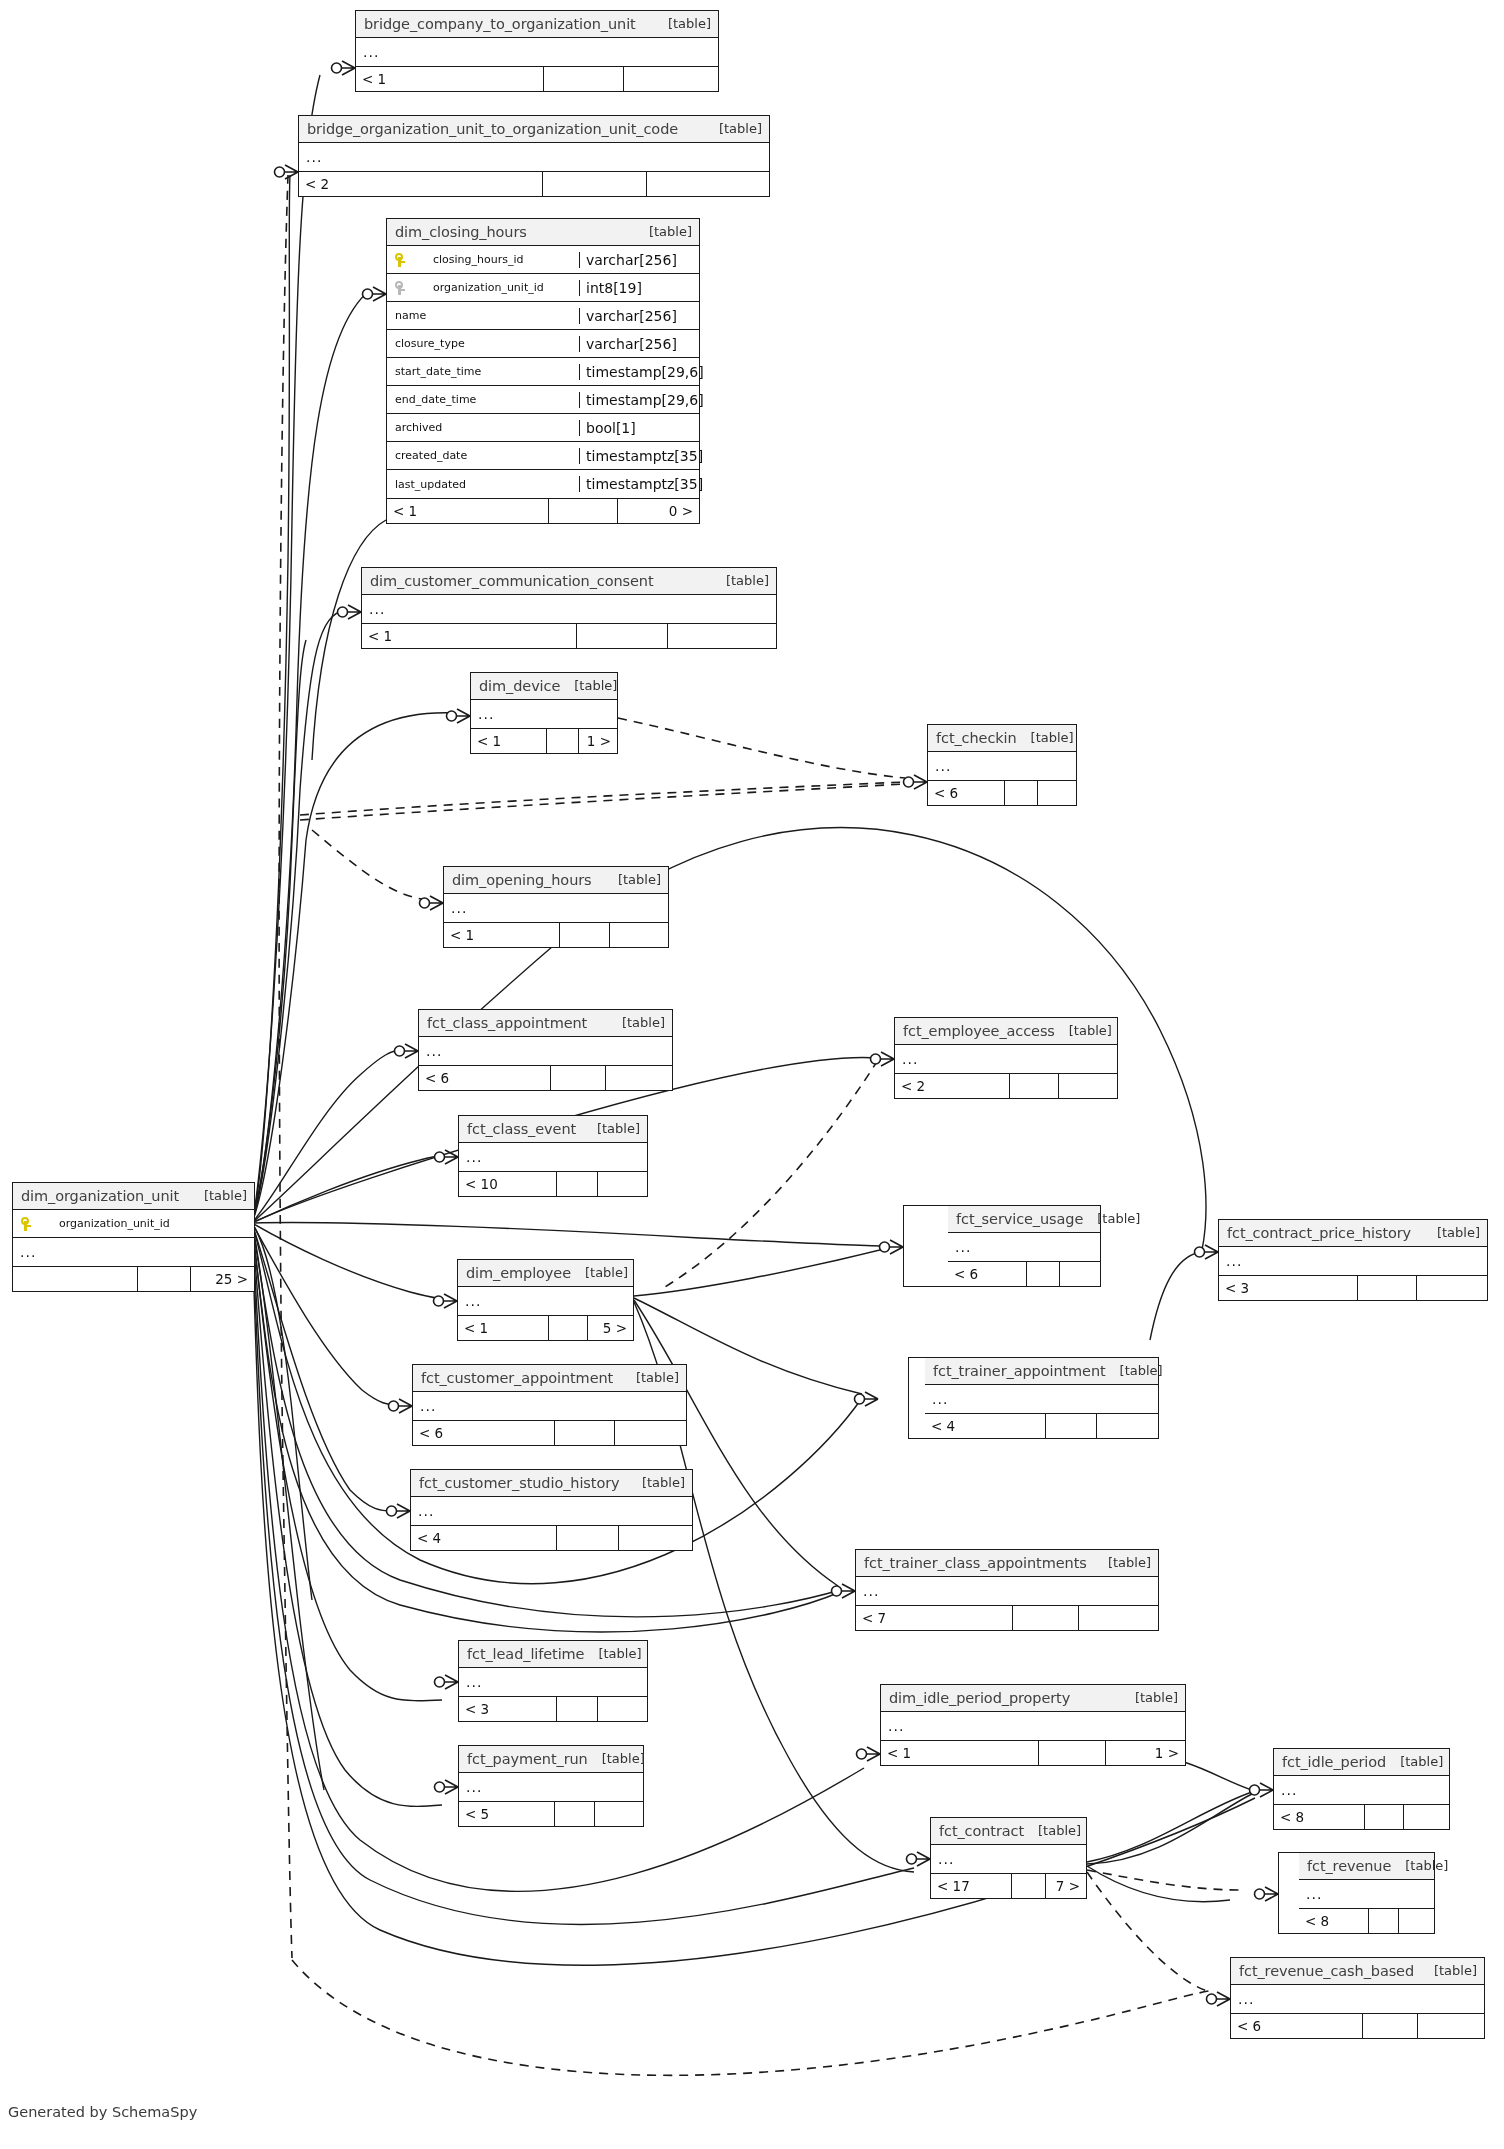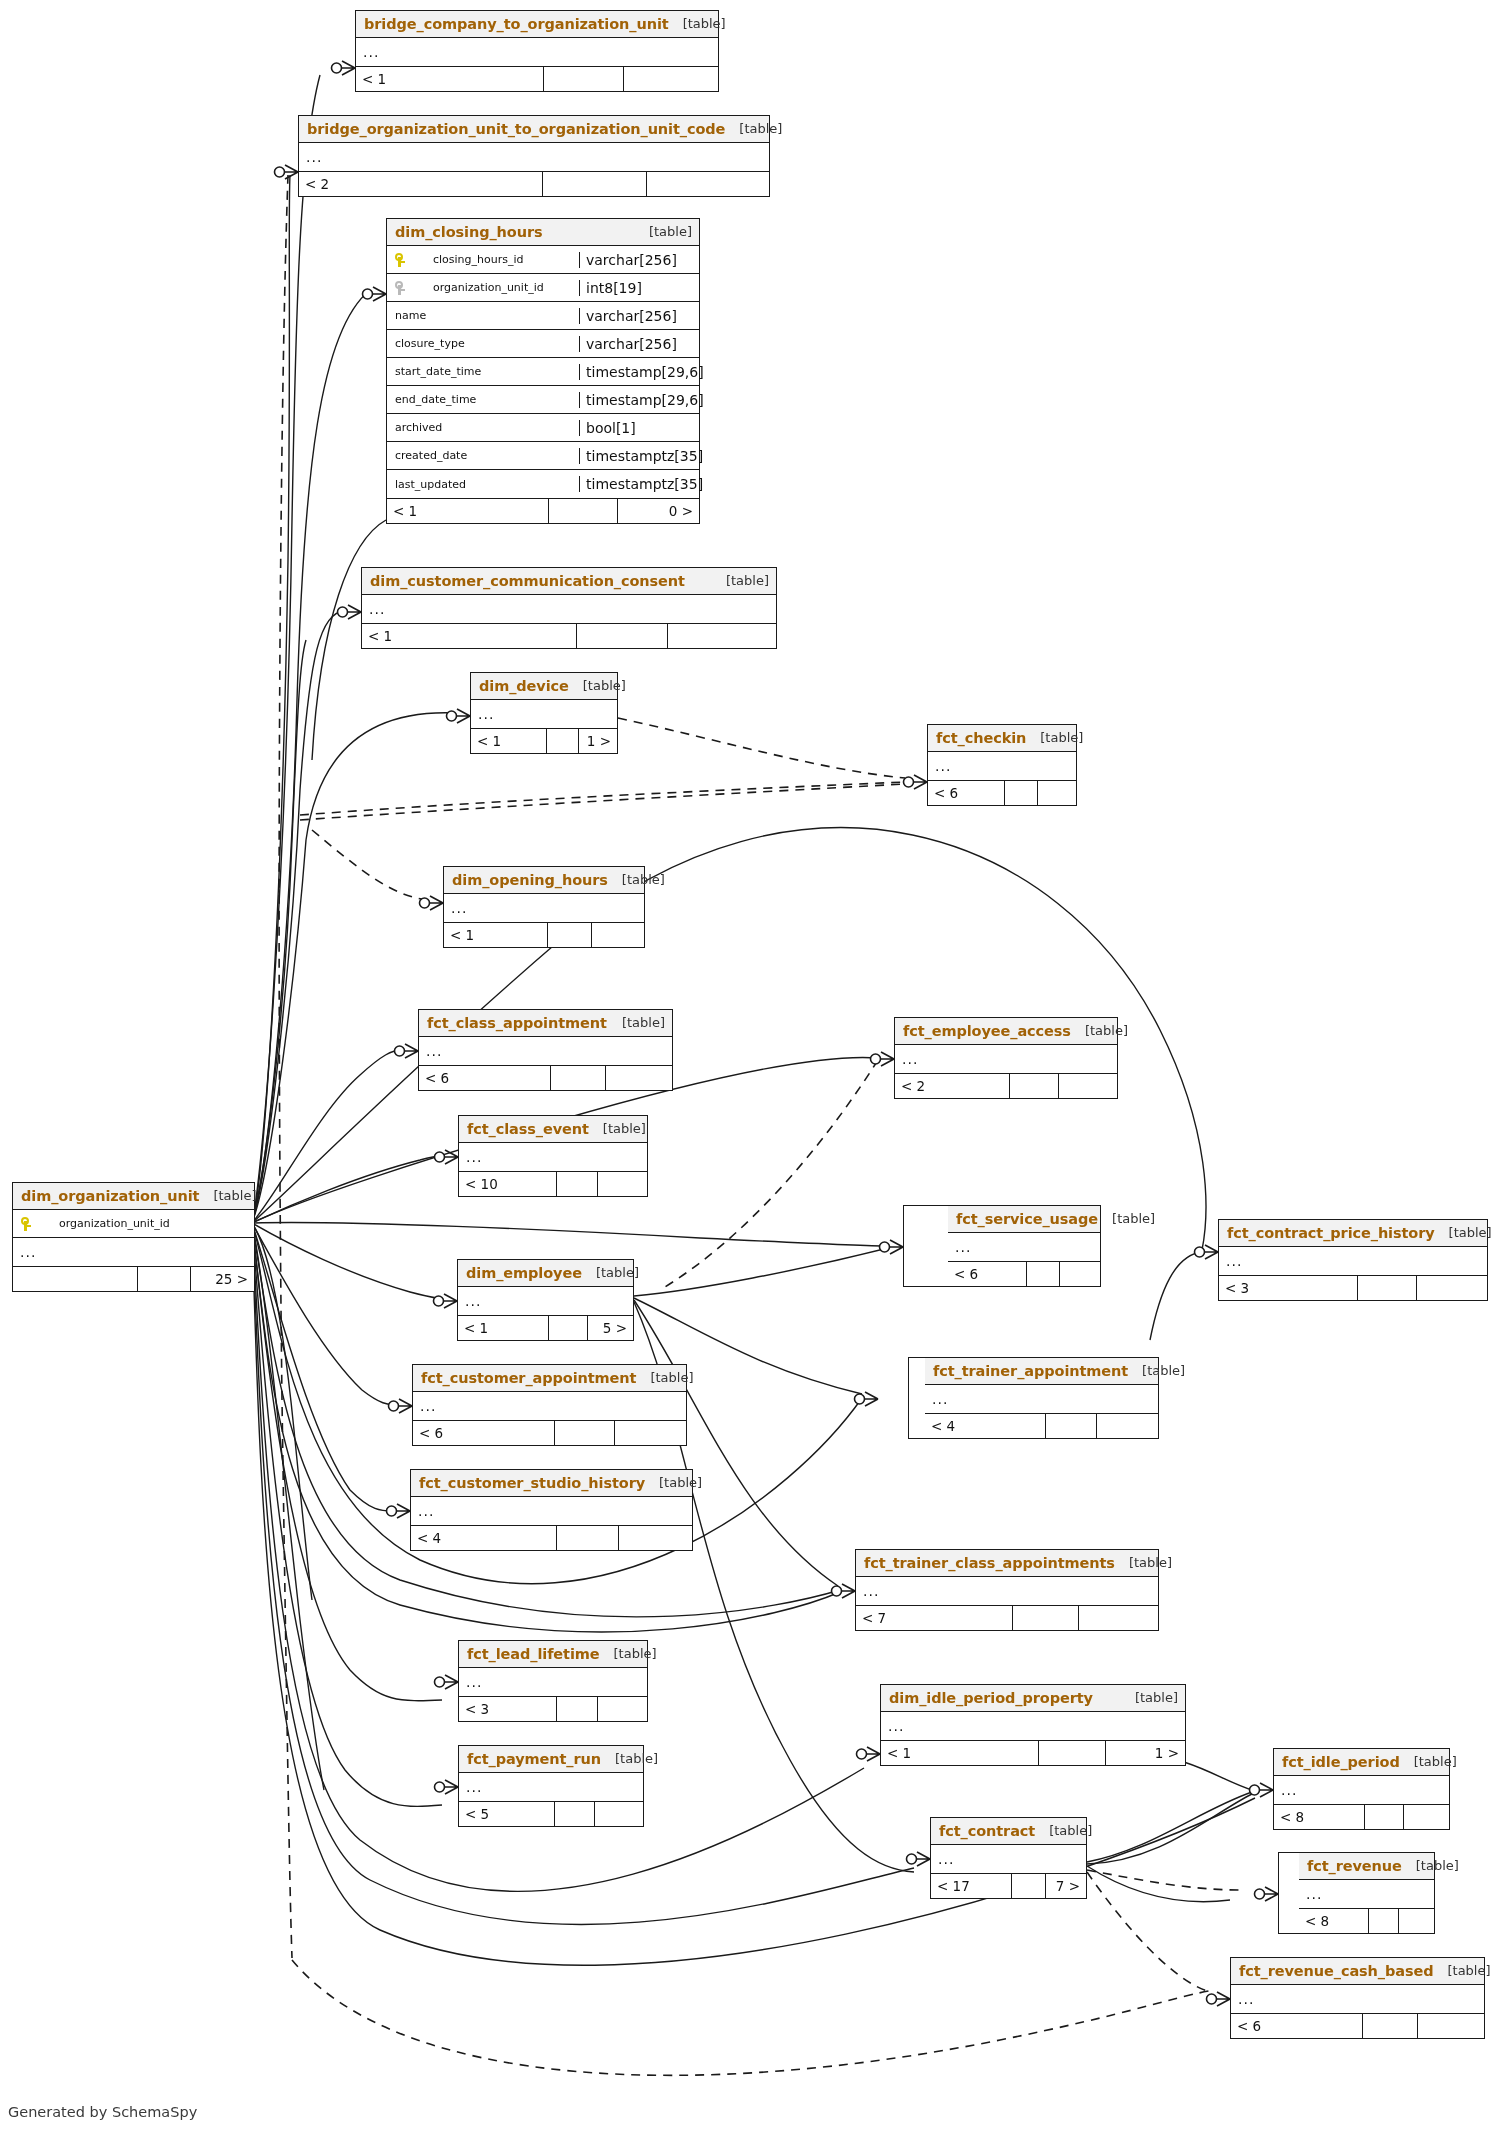--- a/index.html
+++ b/index.html
@@ -4,21 +4,21 @@
 <style>
   html,body{margin:0;padding:0;background:#ffffff;}
   body{font-family:"DejaVu Sans","Liberation Sans",sans-serif;}
   #canvas{position:relative;width:1504px;height:2149px;overflow:hidden;background:#fff;}
   svg.edges{position:absolute;left:0;top:0;width:1504px;height:2149px;pointer-events:none;}
 
   .tbl{position:absolute;border:1.6px solid #1a1a1a;background:#ffffff;box-sizing:border-box;}
   .tbl .hdr{display:flex;align-items:center;justify-content:space-between;
             background:#f2f2f2;border-bottom:1.6px solid #1a1a1a;
             padding:2px 7px 3px 8px;box-sizing:border-box;height:27px;}
-  .tbl .hdr .nm{font-weight:bold;font-size:14.5px;color:#a16207;white-space:nowrap;letter-spacing:-.1px;}
+  .tbl .hdr .nm{font-weight:normal;font-size:14.5px;color:#404040;white-space:nowrap;letter-spacing:-.1px;}
   .tbl .hdr .tg{font-size:13px;color:#333;margin-left:14px;white-space:nowrap;}
   .tbl .rows{display:block;}
   .tbl .row{display:flex;align-items:center;border-bottom:1px solid #1a1a1a;height:28px;box-sizing:border-box;}
   .tbl .row:last-child{border-bottom:none;}
   .tbl .row .cname{flex:1;font-size:11px;color:#111;padding-left:8px;display:flex;align-items:center;gap:6px;white-space:nowrap;}
   .tbl .row .ctype{width:120px;font-size:14px;color:#111;padding-left:6px;border-left:1px solid #1a1a1a;box-sizing:border-box;white-space:nowrap;}
   .tbl .row.ellipsis .cname{padding-left:7px;letter-spacing:1px;font-size:14px;line-height:10px;}
   .tbl .foot{display:flex;border-top:1.6px solid #1a1a1a;height:25px;box-sizing:border-box;}
   .tbl .foot .fc{border-right:1px solid #1a1a1a;box-sizing:border-box;font-size:13.5px;color:#111;
                  display:flex;align-items:center;padding:0 6px;}
@@ -324,21 +324,21 @@
               <span>...</span>
             </div>
           </div>
         </div>
         <div class="foot">
           <div class="fc l" style="width: 52%;">&lt; 6</div>
           <div class="fc l" style="width: 22%;"></div>
           <div class="fc r" style="width: 26%;"></div>
         </div>
       </div>
-      <div class="tbl" style="left: 443px; top: 866px; width: 202px;">
+      <div class="tbl" style="left: 443px; top: 866px; width: 226px;">
         <div class="hdr">
           <span class="nm">dim_opening_hours</span>
           <span class="tg">[table]</span>
         </div>
         <div class="rows">
           <div class="row ellipsis">
             <div class="cname">
               <span>...</span>
             </div>
           </div>

